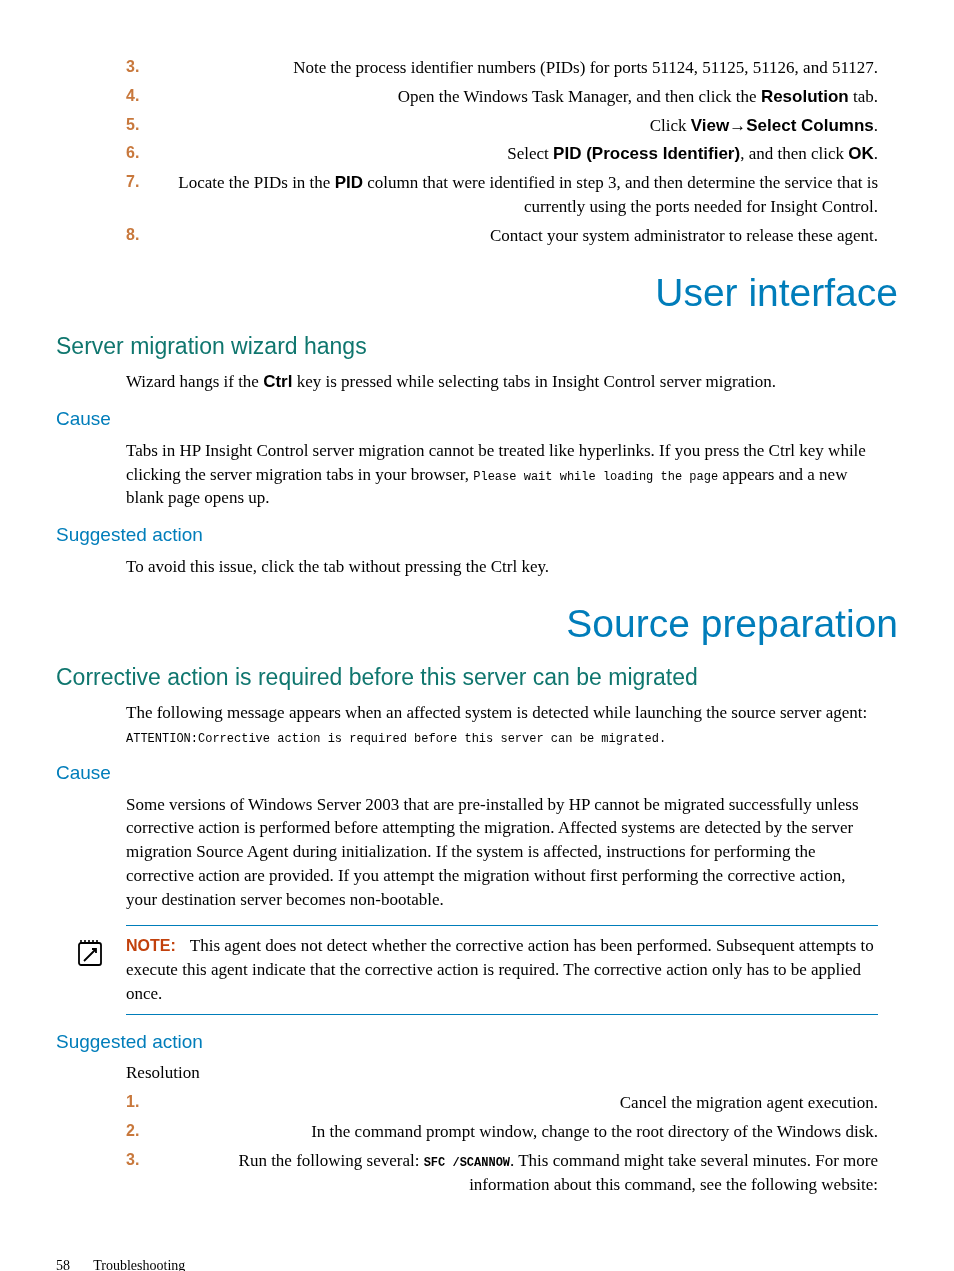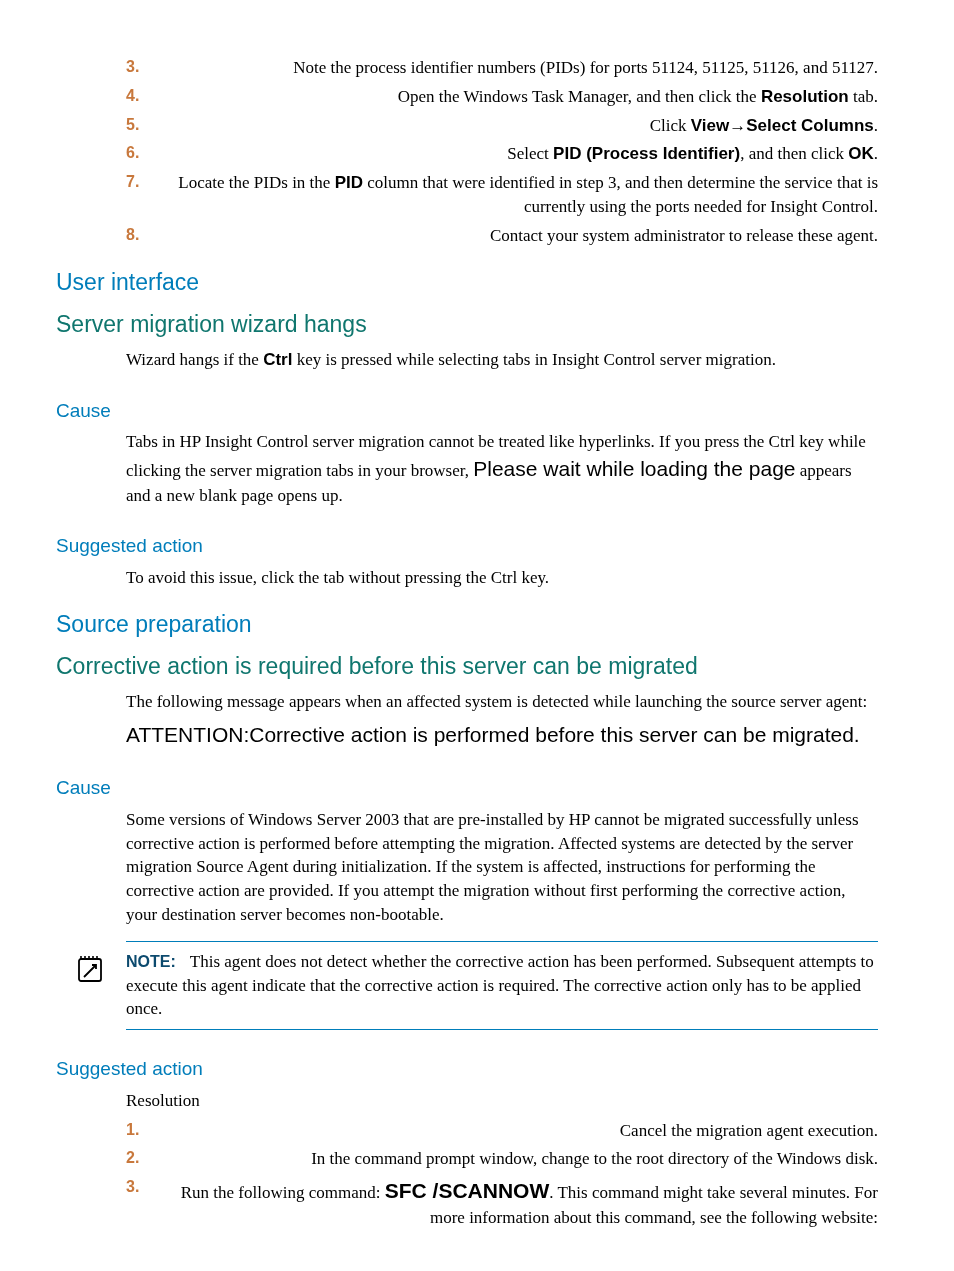--- a/index.html
+++ b/index.html
@@ -34,65 +34,66 @@
     font-size: 16px;
   }
   ol.numbered li .txt {
     flex: 1;
     text-align: right;
   }
   h1.section {
     font-family: Arial, Helvetica, sans-serif;
     font-weight: 300;
     color: #007dba;
-    font-size: 23px;
+    font-size: 39px;
     margin: 18px 0 8px 0;
+    text-align: right;
   }
   h2.subsection {
     font-family: Arial, Helvetica, sans-serif;
     font-weight: 300;
     color: #0f766e;
     font-size: 23px;
     margin: 10px 0 8px 0;
   }
   h3.label {
     font-family: Arial, Helvetica, sans-serif;
     font-weight: 400;
     color: #007dba;
     font-size: 19px;
-    margin: 26px 0 6px 0;
+    margin: 12px 0 6px 0;
   }
   .bold {
     font-weight: bold;
     font-family: Arial, sans-serif;
   }
   .mono {
-    font-family: Liberation Sans, sans-serif;
-    font-size: 21px;
+    font-family: Liberation Mono, monospace;
+    font-size: 12px;
   }
   .note-box {
     margin: 14px 20px 14px 70px;
     border-top: 1.5px solid #007dba;
     border-bottom: 1.5px solid #007dba;
     padding: 8px 0;
     display: flex;
   }
   .note-box .icon-col {
     width: 50px;
     margin-left: -50px;
     flex-shrink: 0;
     padding-top: 4px;
   }
   .note-box .note-text {
     flex: 1;
   }
   .note-label {
     font-family: Arial, sans-serif;
     font-weight: bold;
-    color: #0c4a6e;
+    color: #c2410c;
     font-size: 16px;
     margin-right: 14px;
   }
   a.url {
     color: #000;
     text-decoration: underline;
   }
   .footer {
     position: relative;
     margin-top: 60px;
@@ -161,21 +162,21 @@
 <h3 class="label">Suggested action</h3>
 
 <div class="content-block">To avoid this issue, click the tab without pressing the Ctrl key.</div>
 
 <h1 class="section">Source preparation</h1>
 
 <h2 class="subsection">Corrective action is required before this server can be migrated</h2>
 
 <div class="content-block">The following message appears when an affected system is detected while launching the source server agent:</div>
 
-<div class="content-block mono" style="margin-top:6px;">ATTENTION:Corrective action is performed before this server can be migrated.</div>
+<div class="content-block mono" style="margin-top:6px;">ATTENTION:Corrective action is required before this server can be migrated.</div>
 
 <h3 class="label">Cause</h3>
 
 <div class="content-block">Some versions of Windows Server 2003 that are pre-installed by HP cannot be migrated successfully unless corrective action is performed before attempting the migration. Affected systems are detected by the server migration Source Agent during initialization. If the system is affected, instructions for performing the corrective action are provided. If you attempt the migration without first performing the corrective action, your destination server becomes non-bootable.</div>
 
 <div class="note-box">
   <div class="icon-col">
     <svg width="30" height="30" viewBox="0 0 30 30">
       <rect x="3" y="5" width="22" height="22" rx="2" fill="none" stroke="#000" stroke-width="1.8"></rect>
       <path d="M5 5 L5 2 M9 5 L9 2 M13 5 L13 2 M17 5 L17 2 M21 5 L21 2" stroke="#000" stroke-width="1.6"></path>
@@ -196,21 +197,21 @@
     <span class="num">1.</span>
     <span class="txt">Cancel the migration agent execution.</span>
   </li>
   <li>
     <span class="num">2.</span>
     <span class="txt">In the command prompt window, change to the root directory of the Windows disk.</span>
   </li>
   <li>
     <span class="num">3.</span>
     <span class="txt">
-      <span>Run the following command: </span><span class="mono" style="font-weight:bold;">SFC /SCANNOW</span><span>. This command might take several minutes. For more information about this command, see the following website:</span>
+      <span>Run the following several: </span><span class="mono" style="font-weight:bold;">SFC /SCANNOW</span><span>. This command might take several minutes. For more information about this command, see the following website:</span>
       <br>
     </span>
   </li>
 </ol>
 
 <div class="footer">
   <span class="pagenum">58</span>
   <span>Troubleshooting</span>
 </div>
 

